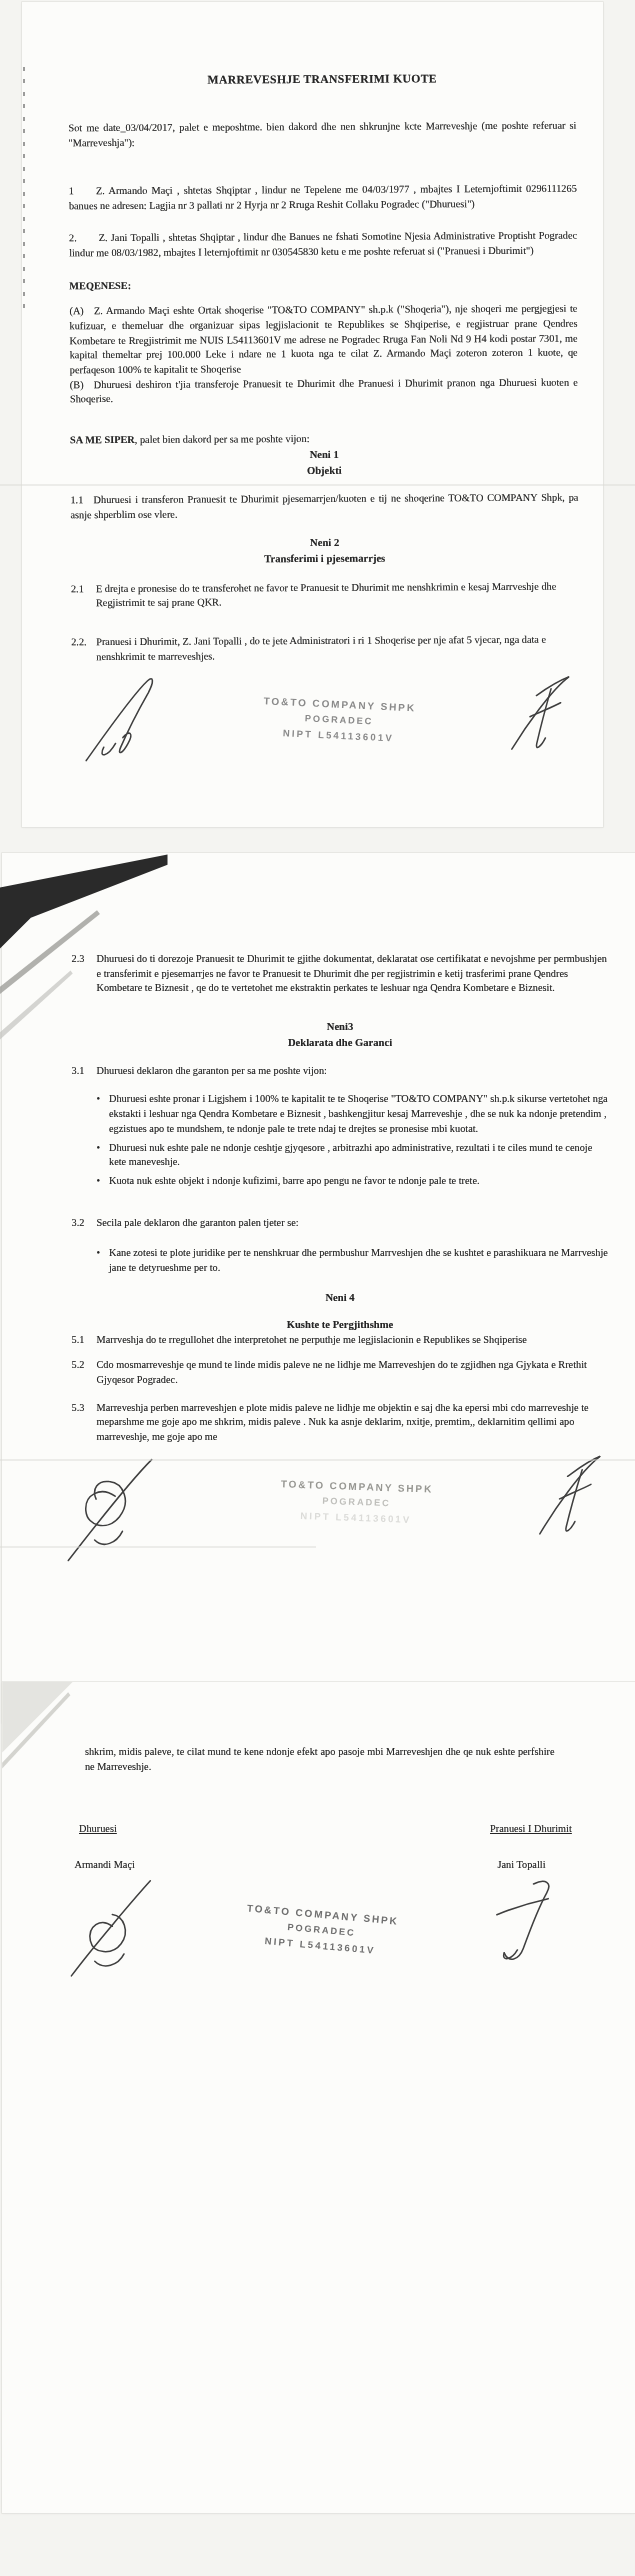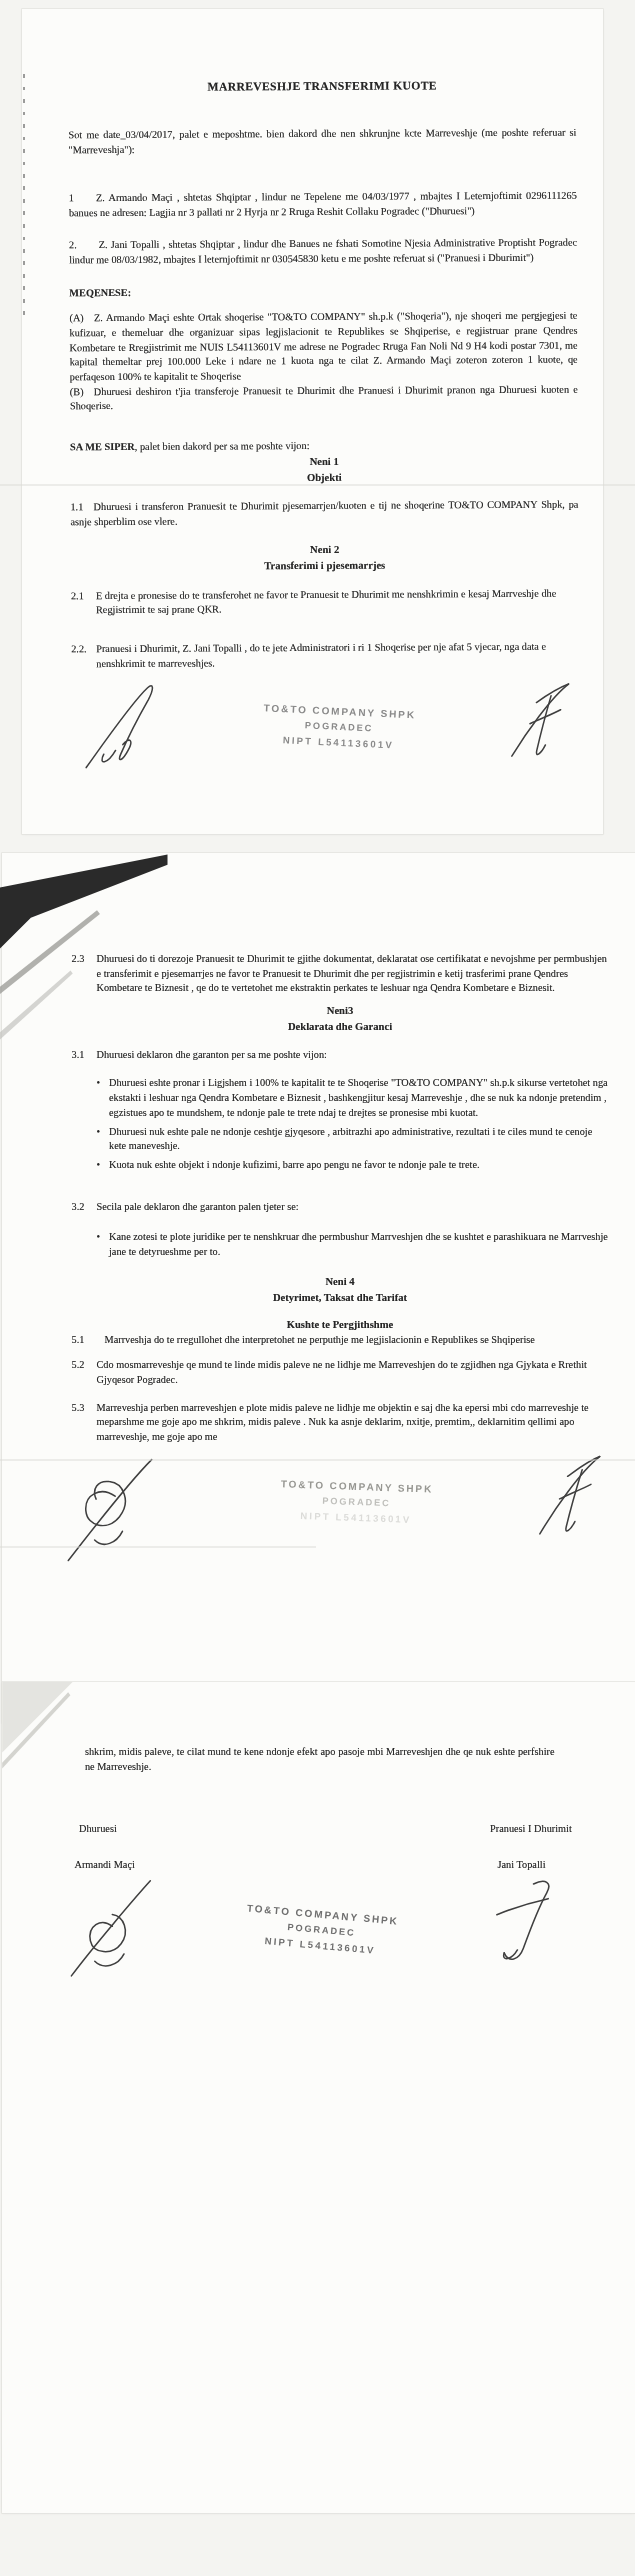--- a/index.html
+++ b/index.html
@@ -1,19 +1,19 @@
 <!DOCTYPE html>
 <html style="font-size:11.7px"><head>
 <meta charset="utf-8">
 <style>
   html,body{margin:0;padding:0;background:#f1f1ee;}
   .canvas{position:relative;width:636px;height:2576px;background:#f4f4f1;overflow:hidden;
           font-family:"Liberation Serif","DejaVu Serif",serif;color:#262626;}
   .page{position:absolute;background:#fcfcfa;box-shadow:0 0 0 0.7px #e2e2dd,0 0.7px 2.9px rgba(0,0,0,.07);}
-  .p1{left:22px;top:9px;width:581px;height:825px;}
+  .p1{left:22px;top:2px;width:581px;height:825px;}
   .p2{left:1.5px;top:853px;width:633px;height:870px;}
   .p3{left:1.5px;top:1682px;width:633px;height:831px;}
   .content{position:relative;}
   .p1 .content{padding:0 25px 0 48px;transform:rotate(-.3deg);}
   .p2 .content{padding:0 26px 0 70px;}
   .p3 .content{padding:0 51px 0 57px;}
   p{margin:0;font-size:10.3px;line-height:14.7px;text-shadow:0 0 0.4px rgba(30,30,30,.45);}
   .justify{text-align:justify;}
   .bold{font-weight:bold;}
   .center{text-align:center;font-weight:bold;font-size:10.6px;line-height:16px;}
@@ -33,27 +33,27 @@
   .stamp .l2{font-size:9.2px;margin-top:5.1px;}
   .stamp .l3{font-size:9.5px;margin-top:5.1px;letter-spacing:2.2px;}
   .stamp-a{transform:rotate(3deg);margin-top:25px;}
   .stamp-b{transform:rotate(2deg);margin-top:29px;color:#979792;}
   .stamp-b .l2{opacity:.6;}
   .stamp-b .l3{opacity:.32;}
   .stamp-c{transform:rotate(5deg);margin-top:34px;color:#6f6f6f;}
   .sigrow{display:flex;align-items:flex-start;}
   .sigrow .mid{flex:1;display:flex;justify-content:center;}
   svg.sig path{stroke:#3f3f3f;stroke-width:2.1;fill:none;stroke-linecap:round;stroke-linejoin:round;}
-  .roles{display:flex;justify-content:space-between;font-size:10.6px;}
+  .roles{display:flex;justify-content:space-between;font-size:10.6px;text-decoration:underline;}
   .names{display:flex;justify-content:space-between;font-size:10.6px;}
   .wedge{position:absolute;pointer-events:none;}
   .scan-line{position:absolute;pointer-events:none;background:#d9d9d4;opacity:.45;}
   .edge-marks{position:absolute;left:0.7px;top:65px;width:2.2px;height:242px;opacity:.55;
     background:repeating-linear-gradient(180deg,#4c4c4c 0 3.7px,transparent 3.7px 12.5px);}
-  .mt0{margin-top:0;gap:8px;}
+  .mt0{margin-top:0;}
 </style>
 </head>
 <body>
 
 <div class="canvas">
 
   <div class="page p1">
     <div class="edge-marks"></div>
     <div class="content">
       <p class="center title" style="margin-top:70px">MARREVESHJE TRANSFERIMI KUOTE</p>
@@ -117,21 +117,21 @@
       <polygon points="0,55 228,10 228,24 42,96 0,138" fill="#2a2a2a"></polygon>
       <polygon points="0,190 132,86 136,91 0,200" fill="#9d9d9a" opacity=".8"></polygon>
       <polygon points="0,252 96,168 99,172 0,262" fill="#c3c3bf" opacity=".7"></polygon>
     </svg>
     <div class="content">
       <div class="hang" style="margin-top:99px">
         <p class="num">2.3</p>
         <p class="body">Dhuruesi do ti dorezoje Pranuesit te Dhurimit te gjithe dokumentat, deklaratat ose certifikatat e nevojshme per permbushjen e transferimit e pjesemarrjes ne favor te Pranuesit te Dhurimit dhe per regjistrimin e ketij trasferimi prane Qendres Kombetare te Biznesit , qe do te vertetohet me ekstraktin perkates te leshuar nga Qendra Kombetare e Biznesit.</p>
       </div>
 
-      <p class="center" style="margin-top:7px">Neni3</p>
+      <p class="center" style="margin-top:23px">Neni3</p>
       <p class="center">Deklarata dhe Garanci</p>
 
       <div class="hang" style="margin-top:13.2px">
         <p class="num">3.1</p>
         <p class="body">Dhuruesi deklaron dhe garanton per sa me poshte vijon:</p>
       </div>
 
       <ul class="bullets" style="margin-top:13.2px">
         <li>
             <span class="b">•</span>
@@ -153,21 +153,20 @@
       </div>
 
       <ul class="bullets" style="margin-top:14.7px">
         <li>
             <span class="b">•</span>
             <span>Kane zotesi te plote juridike per te nenshkruar dhe permbushur Marrveshjen dhe se kushtet e parashikuara ne Marrveshje jane te detyrueshme per to.</span>
           </li>
       </ul>
 
       <p class="center" style="margin-top:14.7px">Neni 4</p>
-      <p class="center">Detyrimet, Taksat dhe Tarifat</p>
 
 
       <p class="center" style="margin-top:11px">Kushte te Pergjithshme</p>
 
       <div class="hang mt0">
         <p class="num">5.1</p>
         <p class="body">Marrveshja do te rregullohet dhe interpretohet ne perputhje me legjislacionin e Republikes se Shqiperise</p>
       </div>
 
       <div class="hang" style="margin-top:10.3px">

